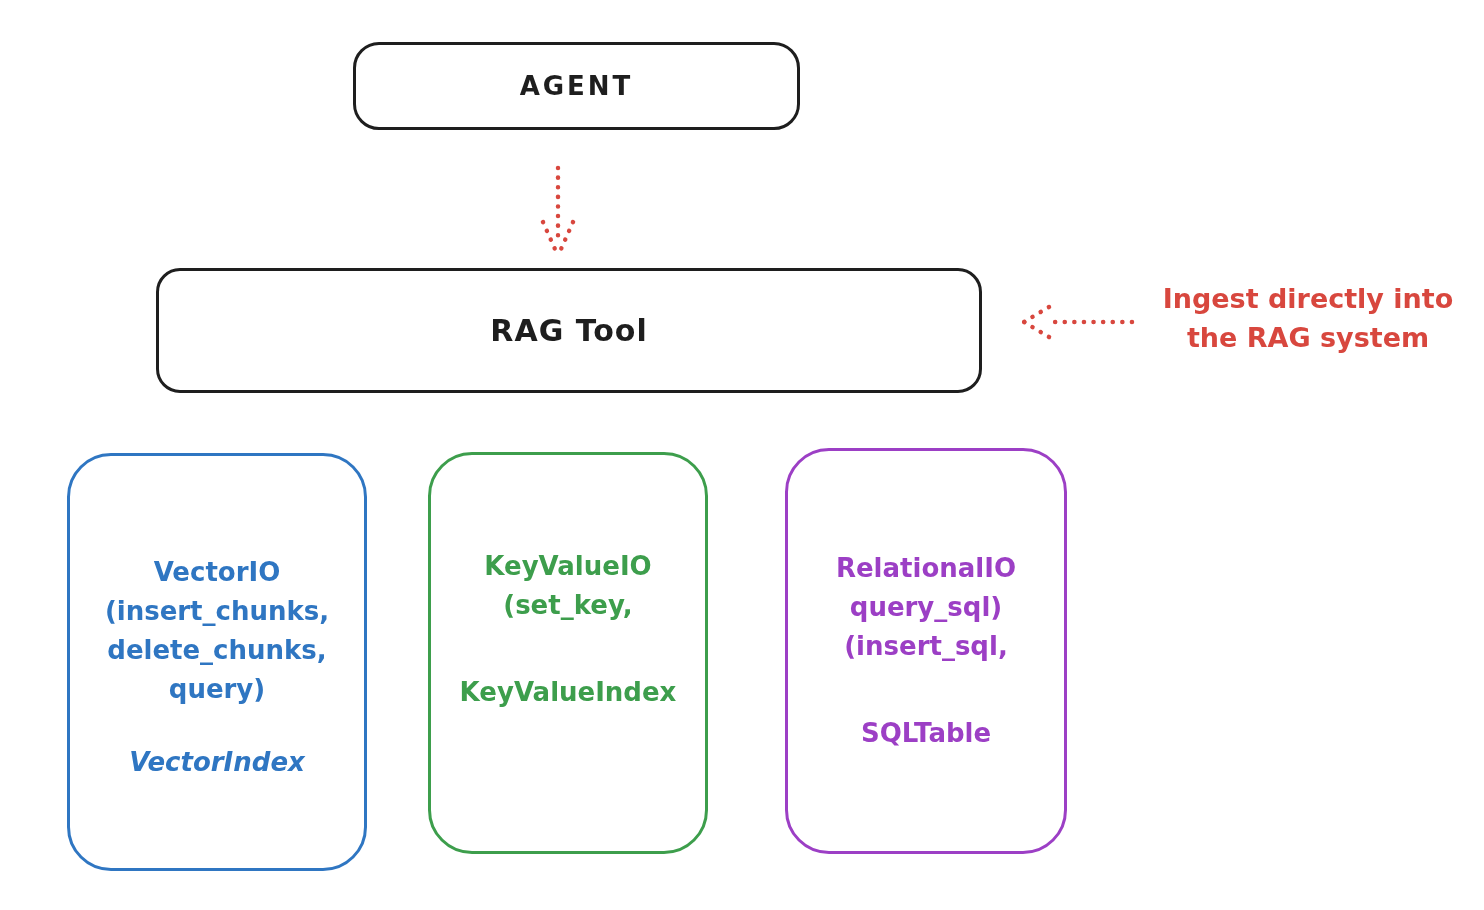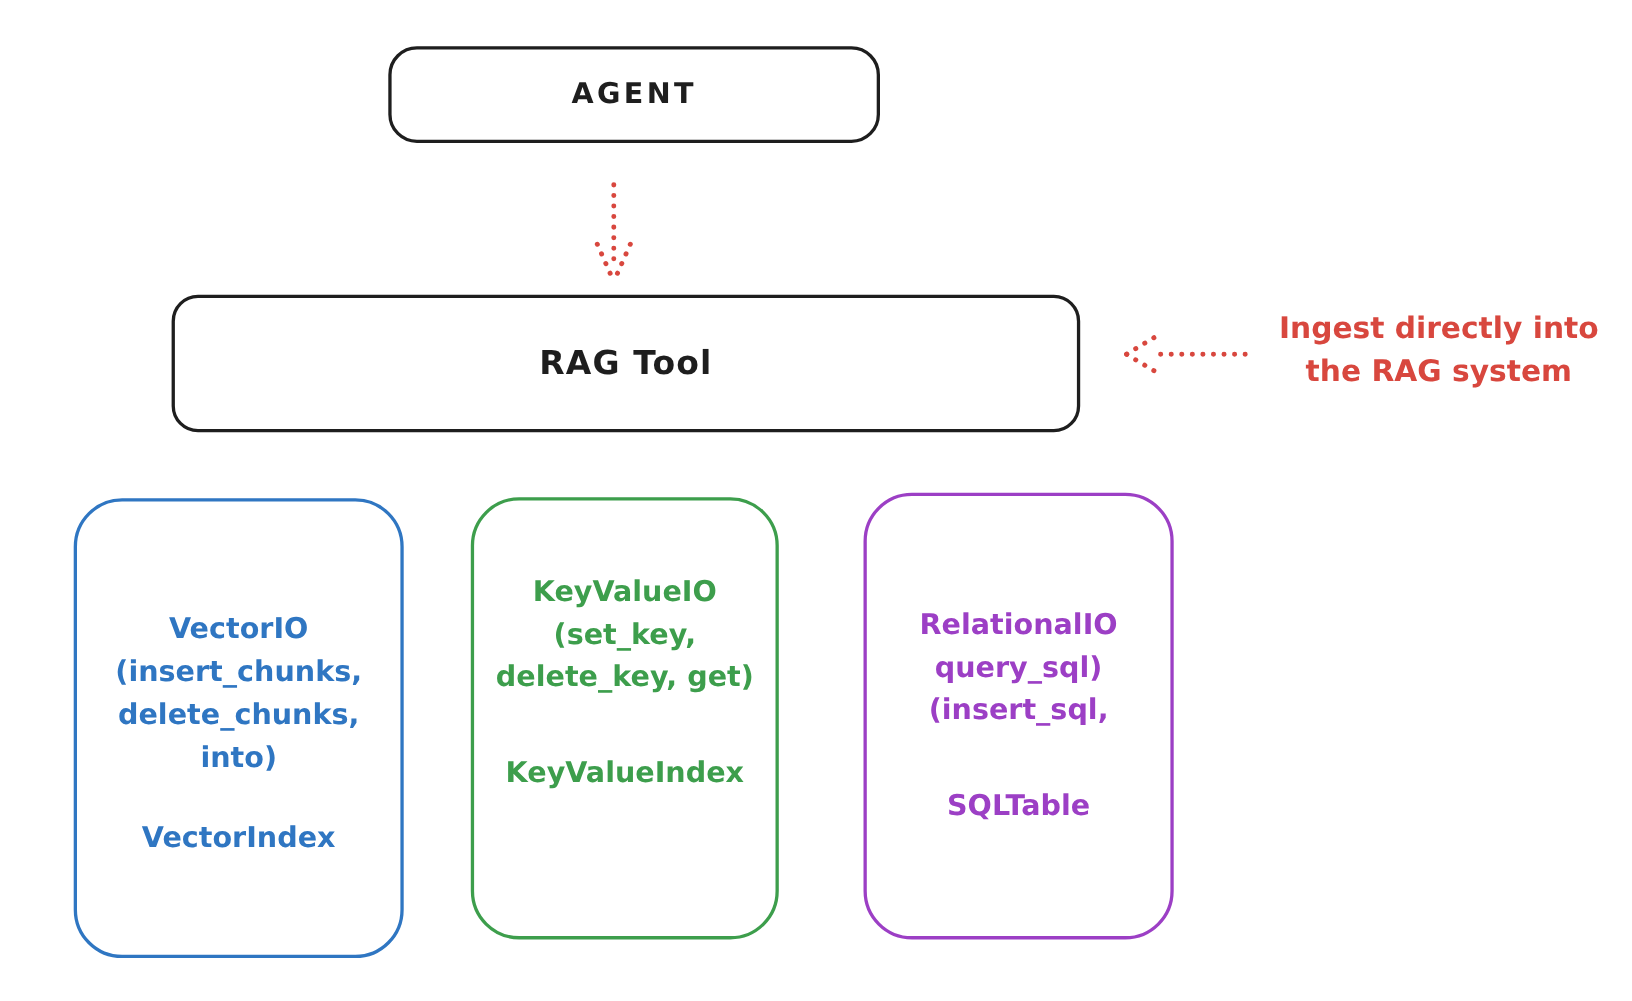--- a/index.html
+++ b/index.html
@@ -56,24 +56,24 @@
   .io-vector   { left: 67px;  top: 453px; width: 300px; height: 418px; }
   .io-keyvalue { left: 428px; top: 452px; width: 280px; height: 402px; }
   .io-relational { left: 785px; top: 448px; width: 282px; height: 406px; }
   .io-text {
     font-size: 26px; font-weight: 600;
     line-height: 39px;
     text-align: center;
     width: 100%;
   }
   .io-vector .io-text   { padding-top: 97px; }
-  .io-keyvalue .io-text { padding-top: 64px; }
+  .io-keyvalue .io-text { padding-top: 92px; }
   .io-relational .io-text { padding-top: 98px; }
   .io-index { display: block; }
-  .io-vector .io-index { margin-top: 34px; }
+  .io-vector .io-index { margin-top: 34px; font-style: italic; }
   .io-keyvalue .io-index { margin-top: 48px; }
   .io-relational .io-index { margin-top: 48px; }
   .annotation {
     position: absolute;
     left: 1140px; top: 279px;
     width: 336px;
     text-align: center;
     font-size: 27px; font-weight: 700;
     line-height: 39px;
   }
@@ -113,30 +113,29 @@
   <div class="annotation" style="color: rgb(216, 71, 62);">
     <div>Ingest directly into</div>
     <div>the RAG system</div>
   </div>
 
   <div class="io-box io-vector" style="border-color: rgb(47, 118, 194); color: rgb(47, 118, 194);">
     <div class="io-text">
       <div>VectorIO</div>
       <div>(insert_chunks,</div>
       <div>delete_chunks,</div>
-      <div>into)</div>
+      <div>query)</div>
       <span class="io-index">VectorIndex</span>
     </div>
   </div>
 
   <div class="io-box io-keyvalue" style="border-color: rgb(61, 158, 76); color: rgb(61, 158, 76);">
     <div class="io-text">
       <div>KeyValueIO</div>
       <div>(set_key,</div>
-      <div>delete_key, get)</div>
       <span class="io-index">KeyValueIndex</span>
     </div>
   </div>
 
   <div class="io-box io-relational" style="border-color: rgb(156, 63, 197); color: rgb(156, 63, 197);">
     <div class="io-text">
       <div>RelationalIO</div>
       <div>query_sql)</div>
       <div>(insert_sql,</div>
       <span class="io-index">SQLTable</span>

